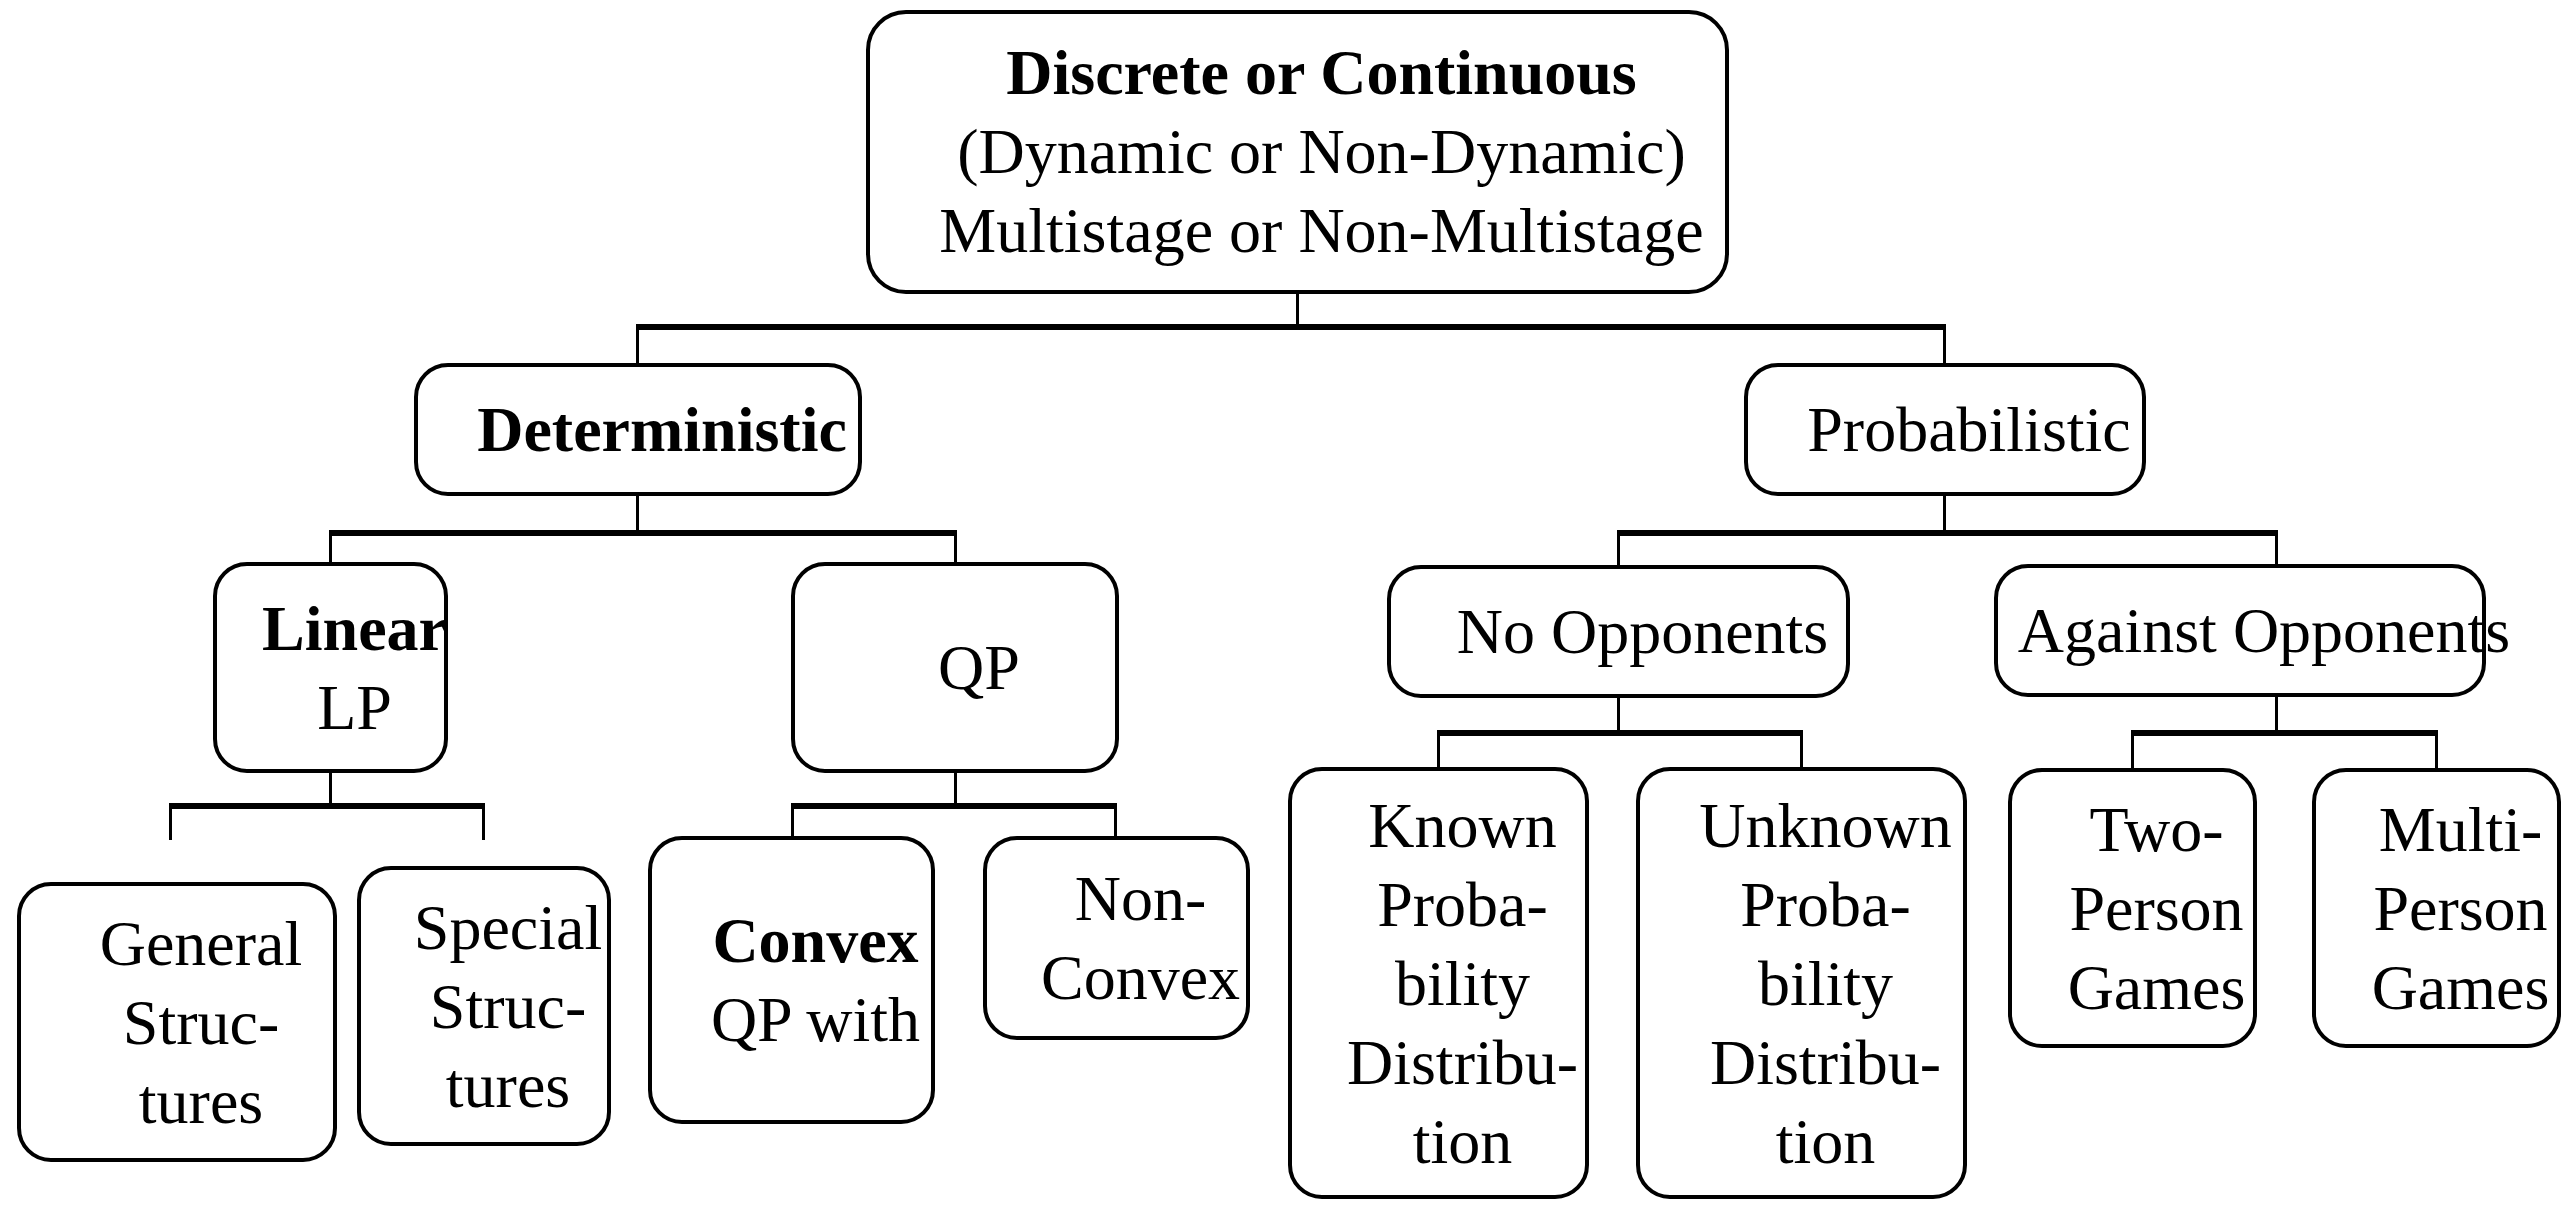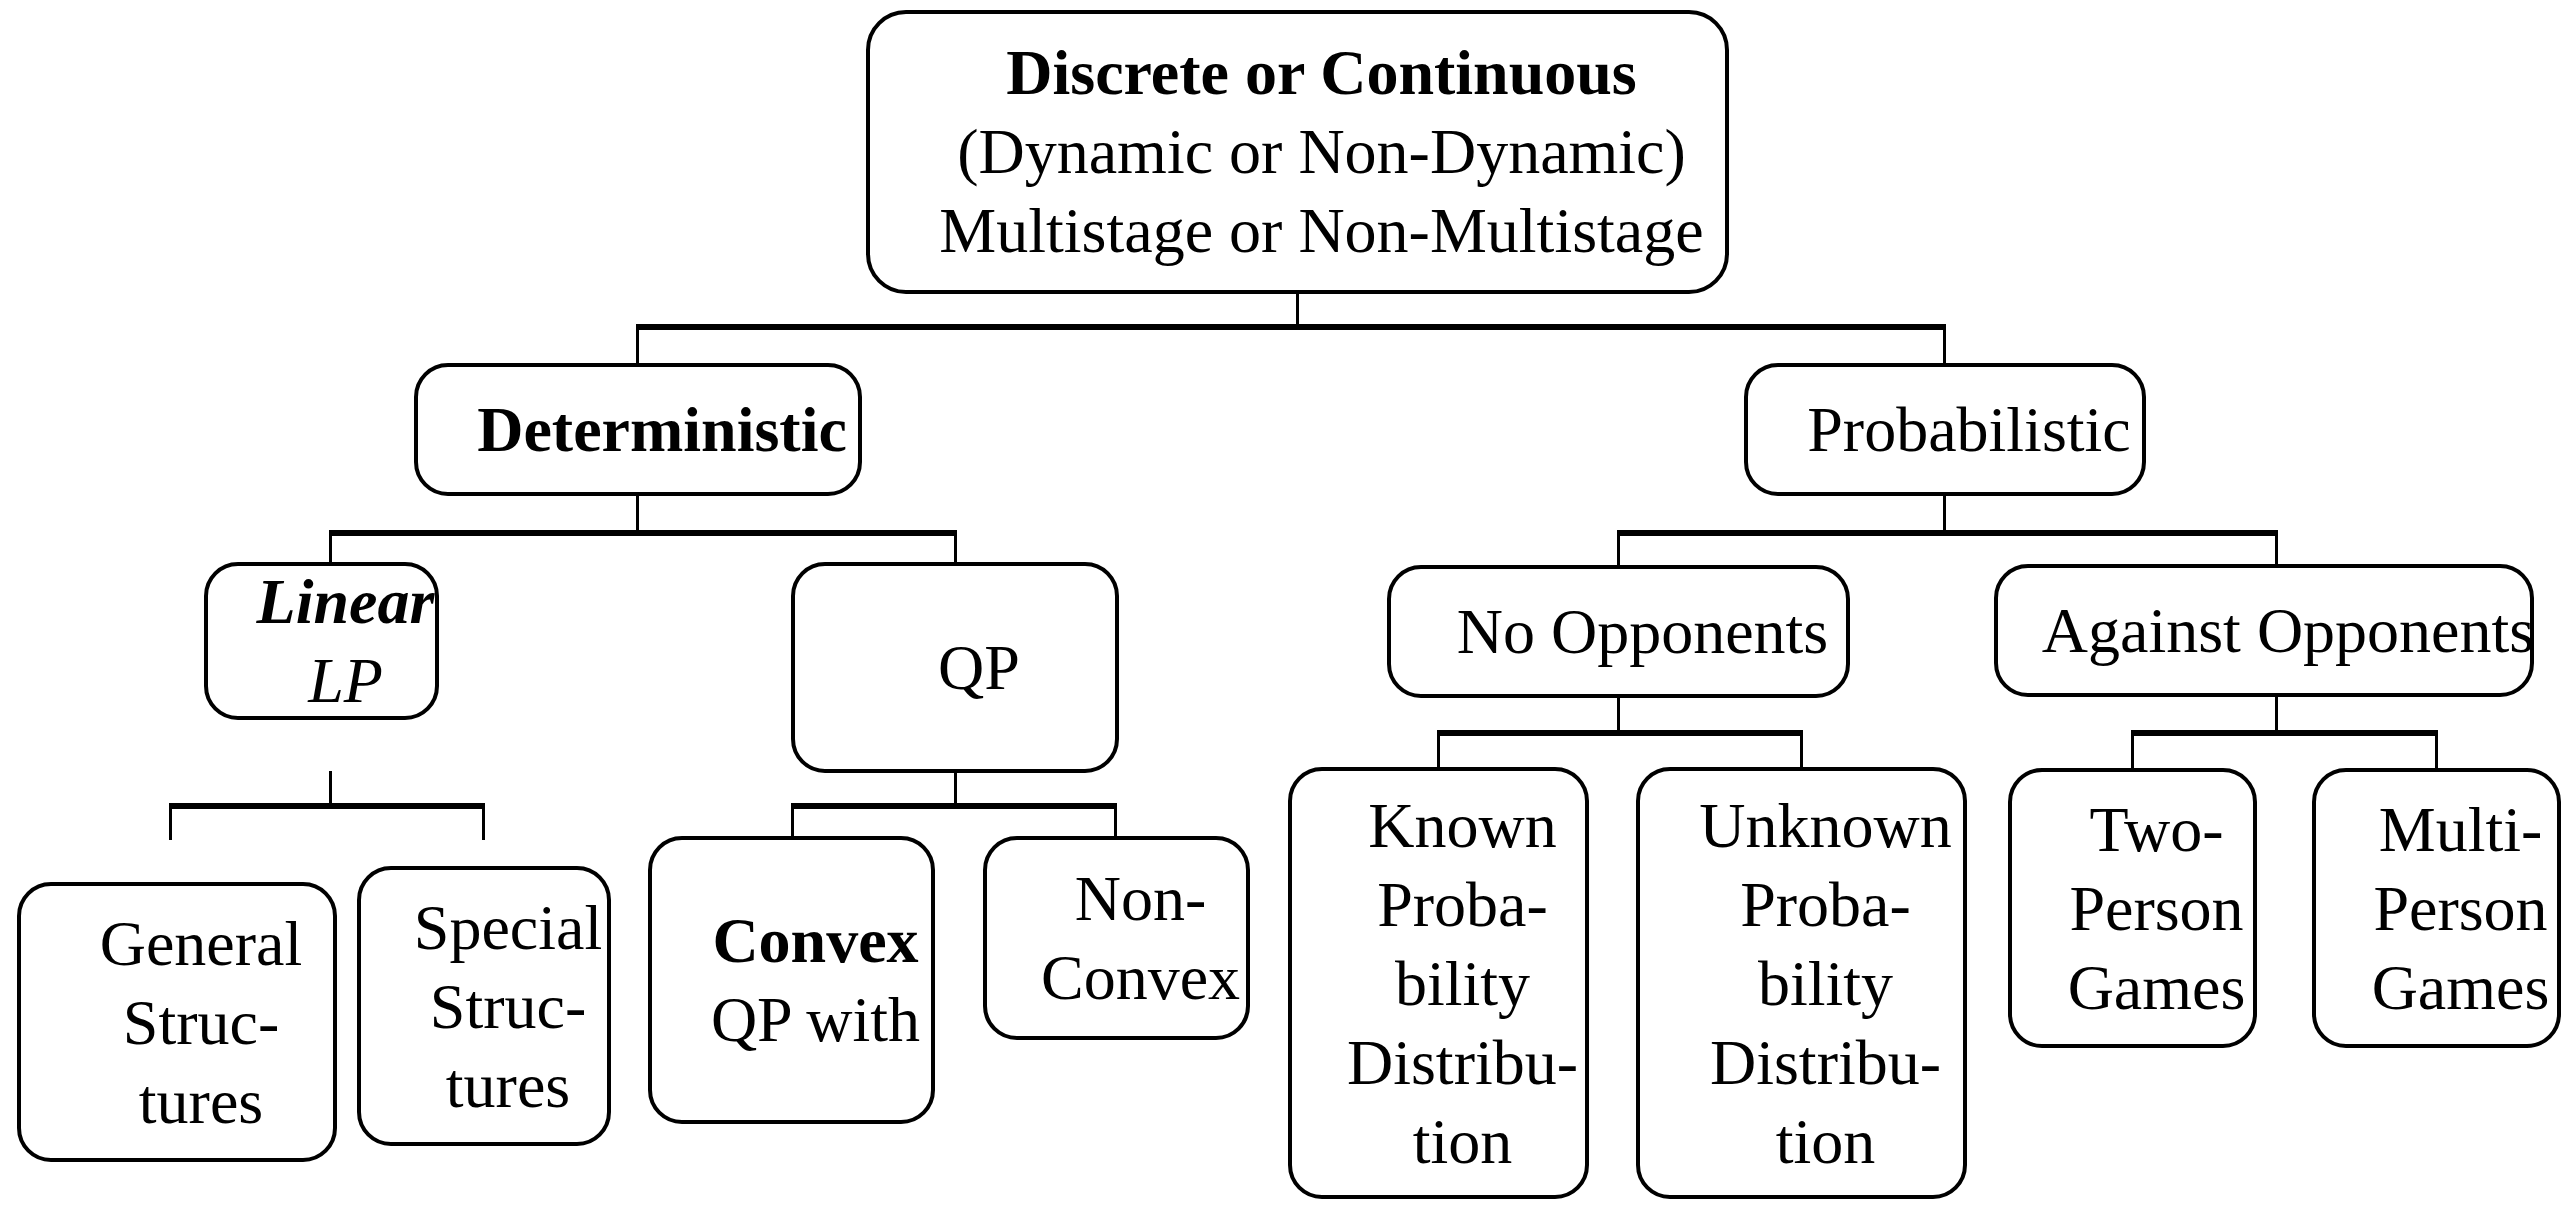--- a/index.html
+++ b/index.html
@@ -100,21 +100,21 @@
   </div>
 
   <div class="node" style="left:414px;top:363px;width:448px;height:133px;">
     <div class="ln bold">Deterministic</div>
   </div>
 
   <div class="node" style="left:1744px;top:363px;width:402px;height:133px;">
     <div class="ln">Probabilistic</div>
   </div>
 
-  <div class="node" style="left:204px;top:562px;width:235px;height:158px;font-style:italic;">
+  <div class="node" style="left:213px;top:562px;width:235px;height:211px;">
     <div class="ln bold">Linear</div>
     <div class="ln">LP</div>
   </div>
 
   <div class="node" style="left:791px;top:562px;width:328px;height:211px;">
     <div class="ln">QP</div>
   </div>
 
   <div class="node" style="left:17px;top:838px;width:320px;height:280px;margin-top:44px;">
     <div class="ln">General</div>
@@ -135,21 +135,21 @@
 
   <div class="node" style="left:983px;top:836px;width:267px;height:204px;">
     <div class="ln">Non-</div>
     <div class="ln">Convex</div>
   </div>
 
   <div class="node" style="left:1387px;top:565px;width:463px;height:133px;">
     <div class="ln">No Opponents</div>
   </div>
 
-  <div class="node" style="left:1994px;top:564px;width:540px;height:133px;">
+  <div class="node" style="left:1994px;top:564px;width:492px;height:133px;">
     <div class="ln">Against Opponents</div>
   </div>
 
   <div class="node" style="left:1288px;top:767px;width:301px;height:432px;">
     <div class="ln">Known</div>
     <div class="ln">Proba-</div>
     <div class="ln">bility</div>
     <div class="ln">Distribu-</div>
     <div class="ln">tion</div>
   </div>

